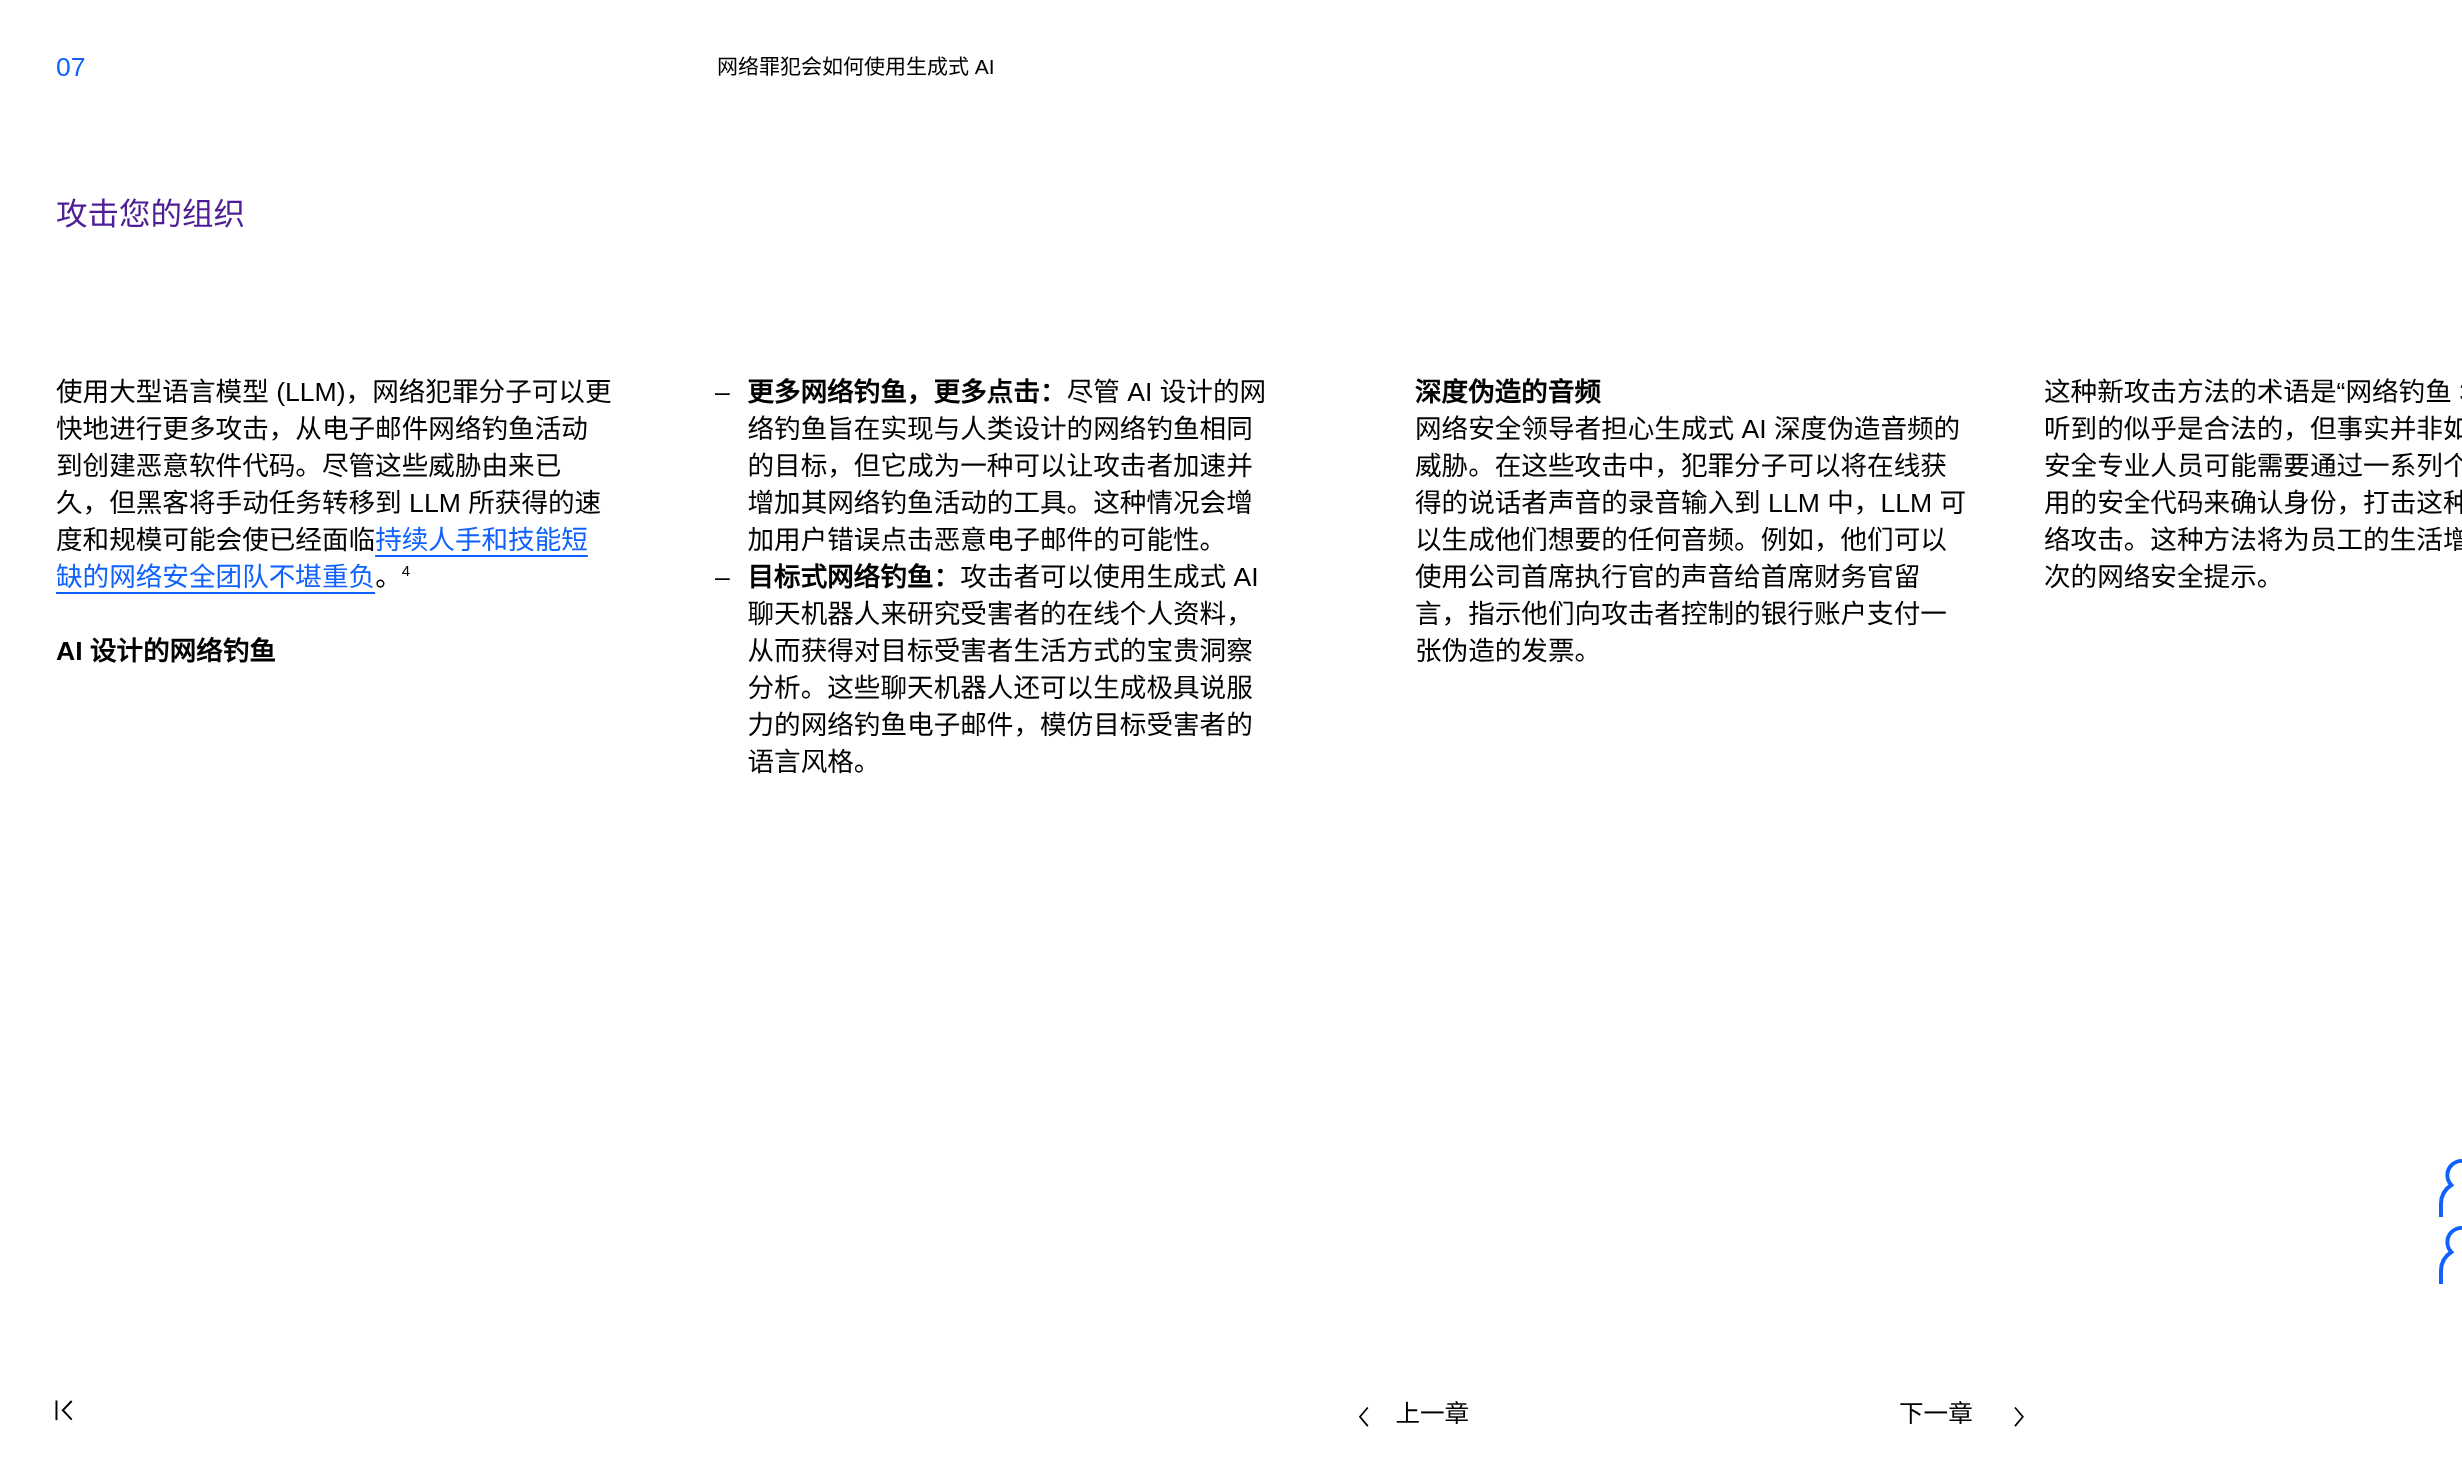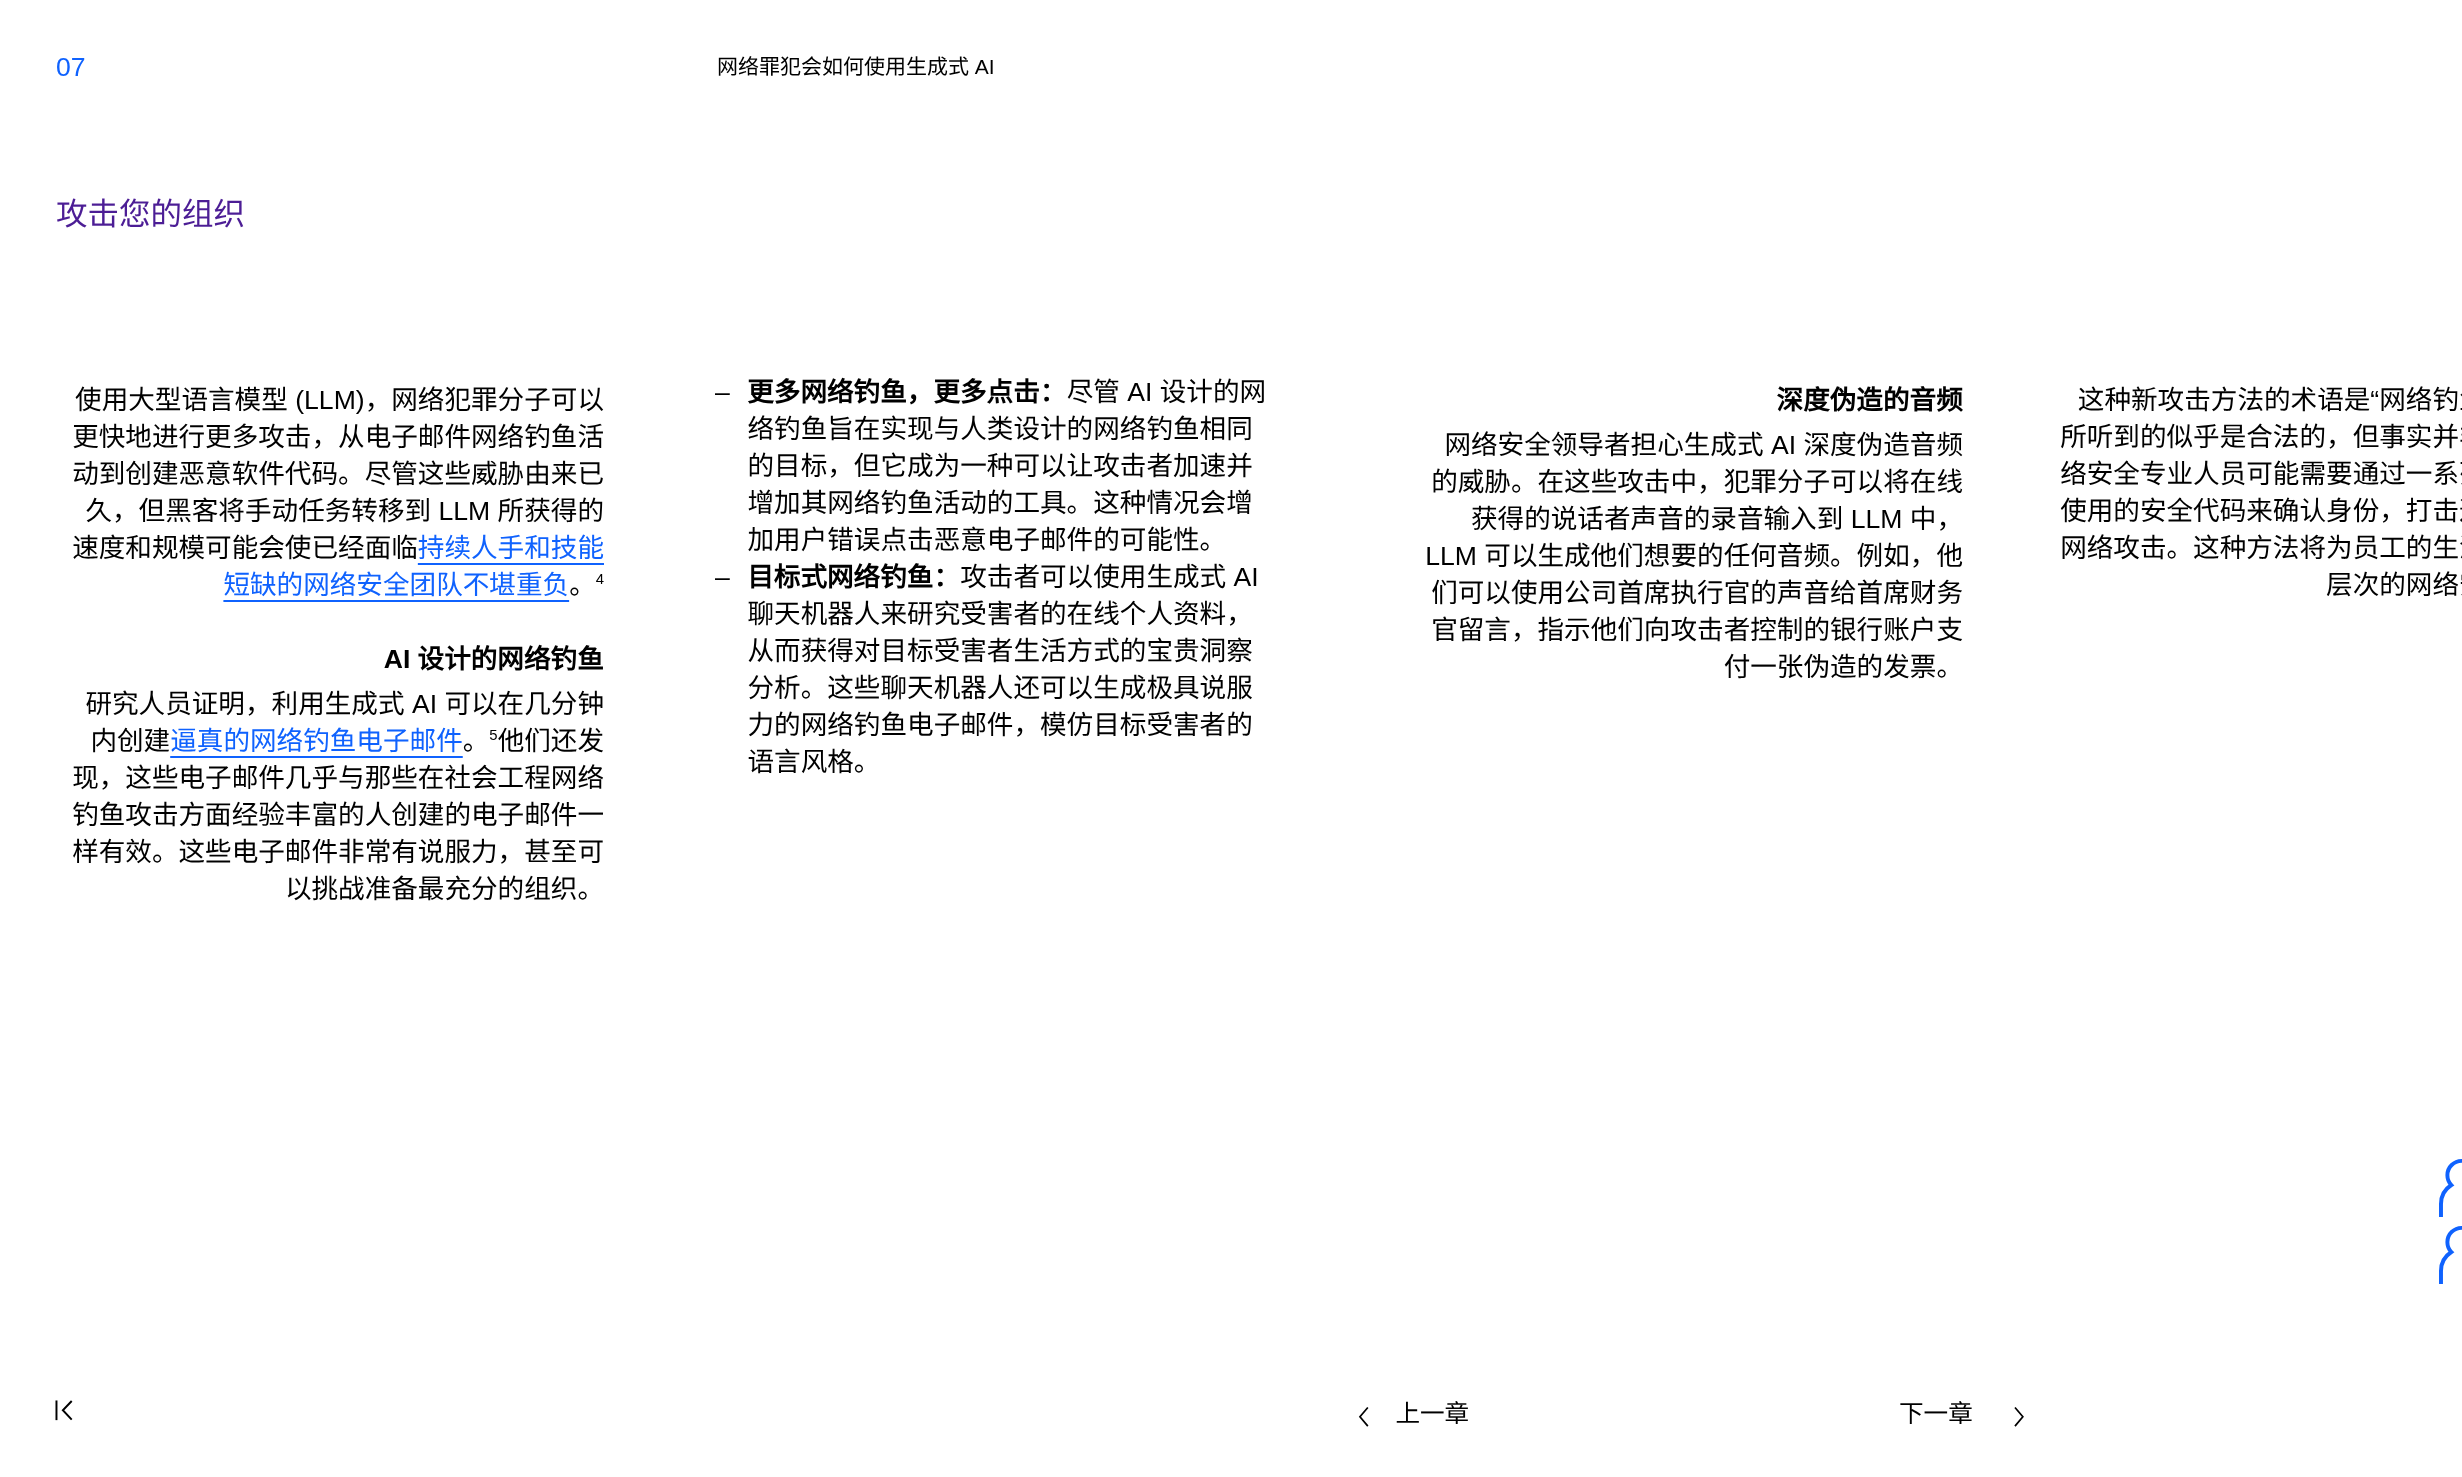--- a/index.html
+++ b/index.html
@@ -12,21 +12,21 @@
 
   
   .heading{position:absolute;left:56px;top:195px;font-size:31.5px;line-height:39px;font-weight:400;color:#4c1d95;}
 
   
   .col{position:absolute;top:374px;width:556px;font-size:26.6px;line-height:37px;color:#000;}
   .col-1{left:56px;}
   .col-2{left:715px;}
   .col-3{left:1415px;}
   .col-4{left:2044px;}
-  .col p{margin:8px;text-align:right;}
+  .col p{margin:0;}
   .gap-after{margin-bottom:37px !important;}
   .subhead{font-weight:700;}
   a.inline-link{color:#0f62fe;text-decoration:underline;text-decoration-thickness:2px;text-underline-offset:5.9px;cursor:pointer;}
   sup.fn{font-size:0.56em;vertical-align:super;line-height:0;}
   .bullet{display:flex;margin:0;}
   .bullet .marker{flex:0 0 32.5px;}
   .bullet .content{flex:1;}
   .lead{font-weight:700;}
 
   
@@ -45,21 +45,20 @@
 <div class="page">
 
   <div class="sec-num">07</div>
   <div class="hdr-title">网络罪犯会如何使用生成式 AI</div>
 
   <div class="heading">攻击您的组织</div>
 
   <div class="col col-1">
     <p class="gap-after"><span>使用大型语言模型 (LLM)，网络犯罪分子可以更快地进行更多攻击，从电子邮件网络钓鱼活动到创建恶意软件代码。尽管这些威胁由来已久，但黑客将手动任务转移到 LLM 所获得的速度和规模可能会使已经面临</span><a class="inline-link">持续人手和技能短缺的网络安全团队不堪重负</a><span>。</span><sup class="fn">4</sup></p>
     <p class="subhead">AI 设计的网络钓鱼</p>
-    <p><span>研究人员证明，利用生成式 AI 可以在几分钟内创建</span><a class="inline-link">逼真的网络钓鱼电子邮件</a><span>。</span><sup class="fn">5</sup><span>他们还发现，这些电子邮件几乎与那些在社会工程网络钓鱼攻击方面经验丰富的人创建的电子邮件一样有效。这些电子邮件非常有说服力，甚至可以挑战准备最充分的组织。</span></p>
   </div>
 
   <div class="col col-2">
     <div class="bullet">
       <span class="marker">–</span>
       <span class="content"><span class="lead">更多网络钓鱼，更多点击：</span><span>尽管 AI 设计的网络钓鱼旨在实现与人类设计的网络钓鱼相同的目标，但它成为一种可以让攻击者加速并增加其网络钓鱼活动的工具。这种情况会增加用户错误点击恶意电子邮件的可能性。</span></span>
     </div>
     <div class="bullet">
       <span class="marker">–</span>
       <span class="content"><span class="lead">目标式网络钓鱼：</span><span>攻击者可以使用生成式 AI 聊天机器人来研究受害者的在线个人资料，从而获得对目标受害者生活方式的宝贵洞察分析。这些聊天机器人还可以生成极具说服力的网络钓鱼电子邮件，模仿目标受害者的语言风格。</span></span>

